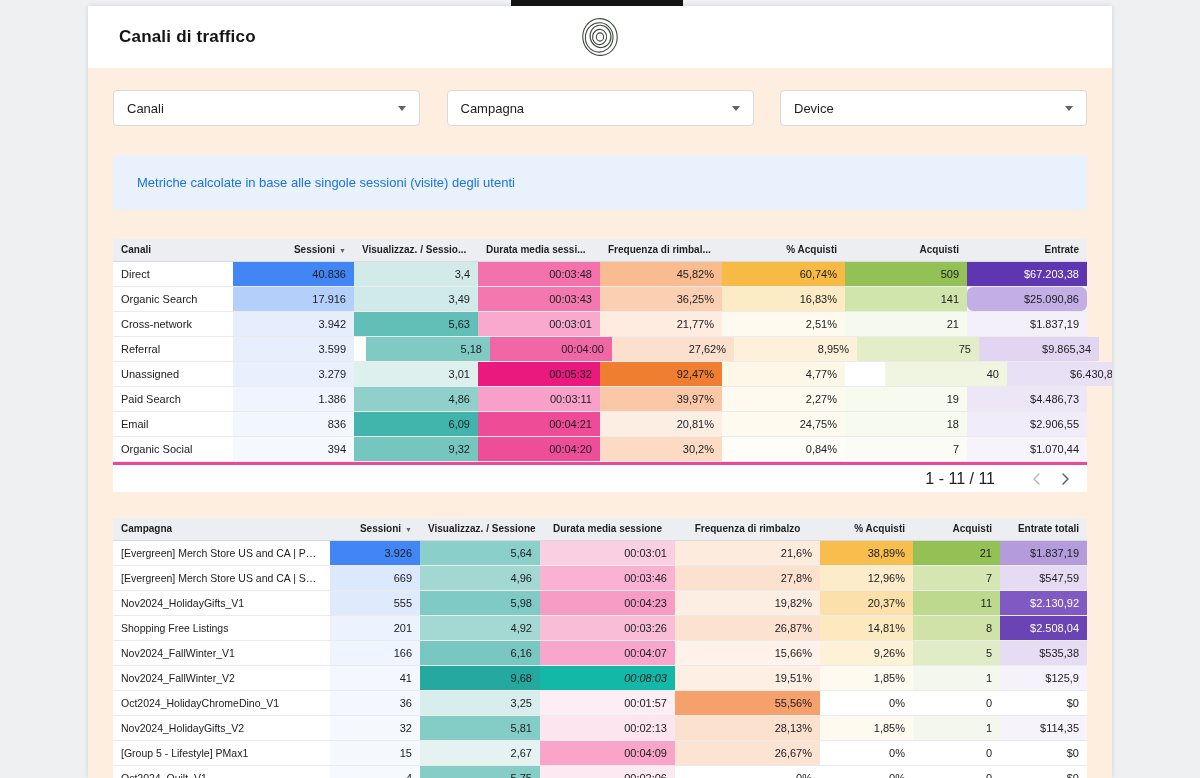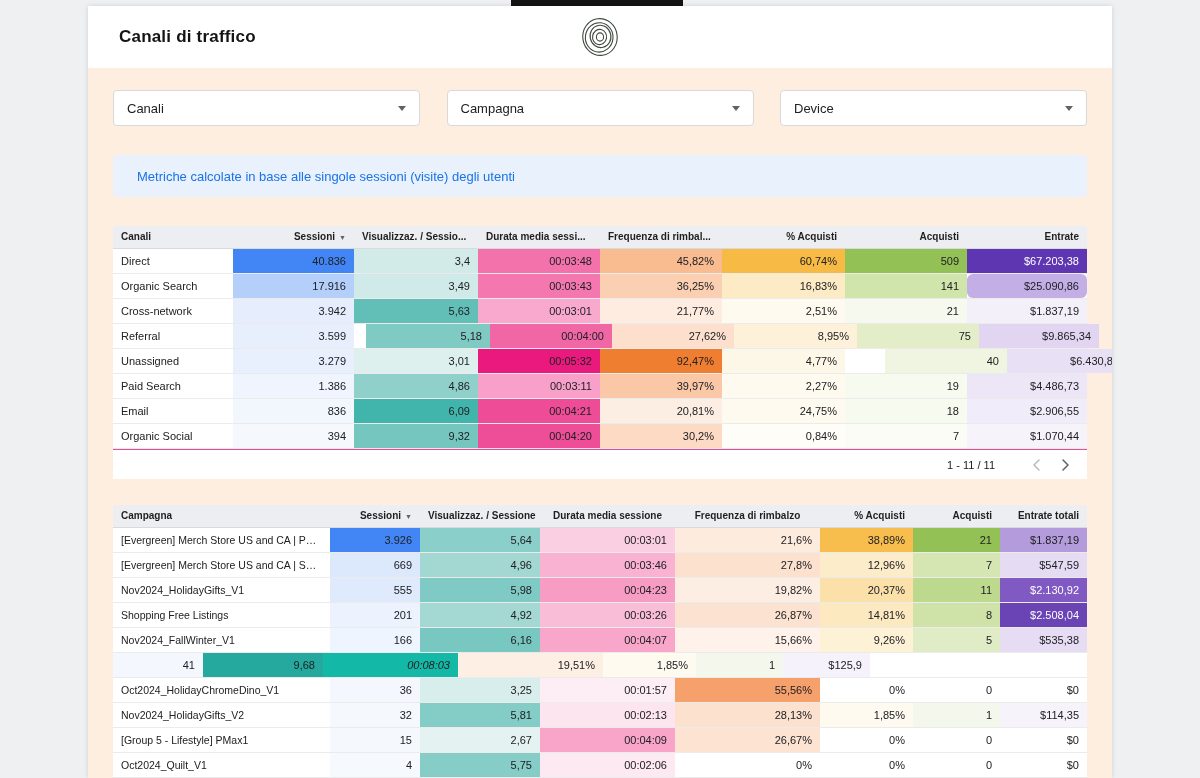--- a/index.html
+++ b/index.html
@@ -26,21 +26,21 @@
     padding:0 14px; font-size:12px; color:#202124; cursor:pointer;
   }
   .caret { width:0; height:0; border-left:4px solid transparent; border-right:4px solid transparent; border-top:5px solid #5f6368; }
   .filters { display:flex; justify-content:space-between; margin:22px 25px 0; }
   .filter {
     width:307px; height:36px; background:#fff; border:1px solid #d9d9d9; border-radius:4px;
     display:flex; align-items:center; justify-content:space-between;
     padding:0 13px; font-size:13px; color:#202124; cursor:pointer;
   }
   .banner {
-    margin:29px 25px 0; height:42px; background:#e8f1fc; border-radius:3px;
+    margin:29px 25px 0; height:55px; background:#e8f1fc; border-radius:3px;
     display:flex; align-items:center; padding-left:24px; font-size:13px; color:#1a73e8;
   }
   .tbl { margin:29px 25px 0; }
   .tbl2 { margin-top:26px; }
   .trow { display:flex; background:#fff; }
   .trow.body { border-bottom:1px solid #ebebeb; }
   .cell {
     height:24px; line-height:24px; padding:0 8px; font-size:11px; color:#202124;
     overflow:hidden; white-space:nowrap; text-align:right; flex:0 0 auto;
   }
@@ -48,22 +48,22 @@
   .cell.ac { text-align:center; }
   .thead { background:#eceef1; border-bottom:1px solid #d8dadd; }
   .thead .cell { height:22px; line-height:22px; font-weight:700; font-size:10px; color:#1f1f1f; }
   .sort { font-size:7px; margin-left:4px; color:#5f6368; }
   .t1 .c0{width:120px} .t1 .c1{width:121px} .t1 .c2{width:124px} .t1 .c3{width:122px}
   .t1 .c4{width:122px} .t1 .c5{width:123px} .t1 .c6{width:122px} .t1 .c7{width:120px}
   .t2 .c0{width:217px} .t2 .c1{width:90px} .t2 .c2{width:120px} .t2 .c3{width:135px}
   .t2 .c4{width:145px} .t2 .c5{width:93px} .t2 .c6{width:87px} .t2 .c7{width:87px}
   .t2 .body .c0 { font-size:10.5px; }
   .pager {
-    height:30px; background:#fff; border-top:1px solid #ec4899;
-    display:flex; align-items:center; justify-content:flex-end; font-size:11px; color:#202124;
+    height:30px; background:#fff; border-top:3px solid #ec4899;
+    display:flex; align-items:center; justify-content:flex-end; font-size:16px; color:#202124;
     padding-right:6px;
   }
   .ptext { margin-right:26px; }
   .pbtn { width:30px; height:28px; display:flex; align-items:center; justify-content:center; cursor:pointer; }
 </style>
 </head>
 <body>
 
 <div class="notch"></div>
 
@@ -262,20 +262,21 @@
         <div class="cell c0 al">Nov2024_FallWinter_V1</div>
         <div class="cell c1" style="background: rgb(239, 245, 254);">166</div>
         <div class="cell c2" style="background: rgb(121, 199, 193);">6,16</div>
         <div class="cell c3" style="background: rgb(248, 166, 202);">00:04:07</div>
         <div class="cell c4" style="background: rgb(254, 242, 234);">15,66%</div>
         <div class="cell c5" style="background: rgb(253, 241, 214);">9,26%</div>
         <div class="cell c6" style="background: rgb(224, 236, 197);">5</div>
         <div class="cell c7" style="background: rgb(230, 221, 244);">$535,38</div>
       </div>
       <div class="trow body">
+        <div class="cell c0 al">Nov2024_FallWinter_V2</div>
         <div class="cell c1" style="background: rgb(244, 248, 254);">41</div>
         <div class="cell c2" style="background: rgb(37, 168, 157);">9,68</div>
         <div class="cell c3" style="background: #14b8a6; font-style: italic;">00:08:03</div>
         <div class="cell c4" style="background: rgb(253, 239, 228);">19,51%</div>
         <div class="cell c5" style="background: rgb(254, 250, 240);">1,85%</div>
         <div class="cell c6" style="background: rgb(244, 248, 236);">1</div>
         <div class="cell c7" style="background: rgb(246, 242, 251);">$125,9</div>
       </div>
       <div class="trow body">
         <div class="cell c0 al">Oct2024_HolidayChromeDino_V1</div>

